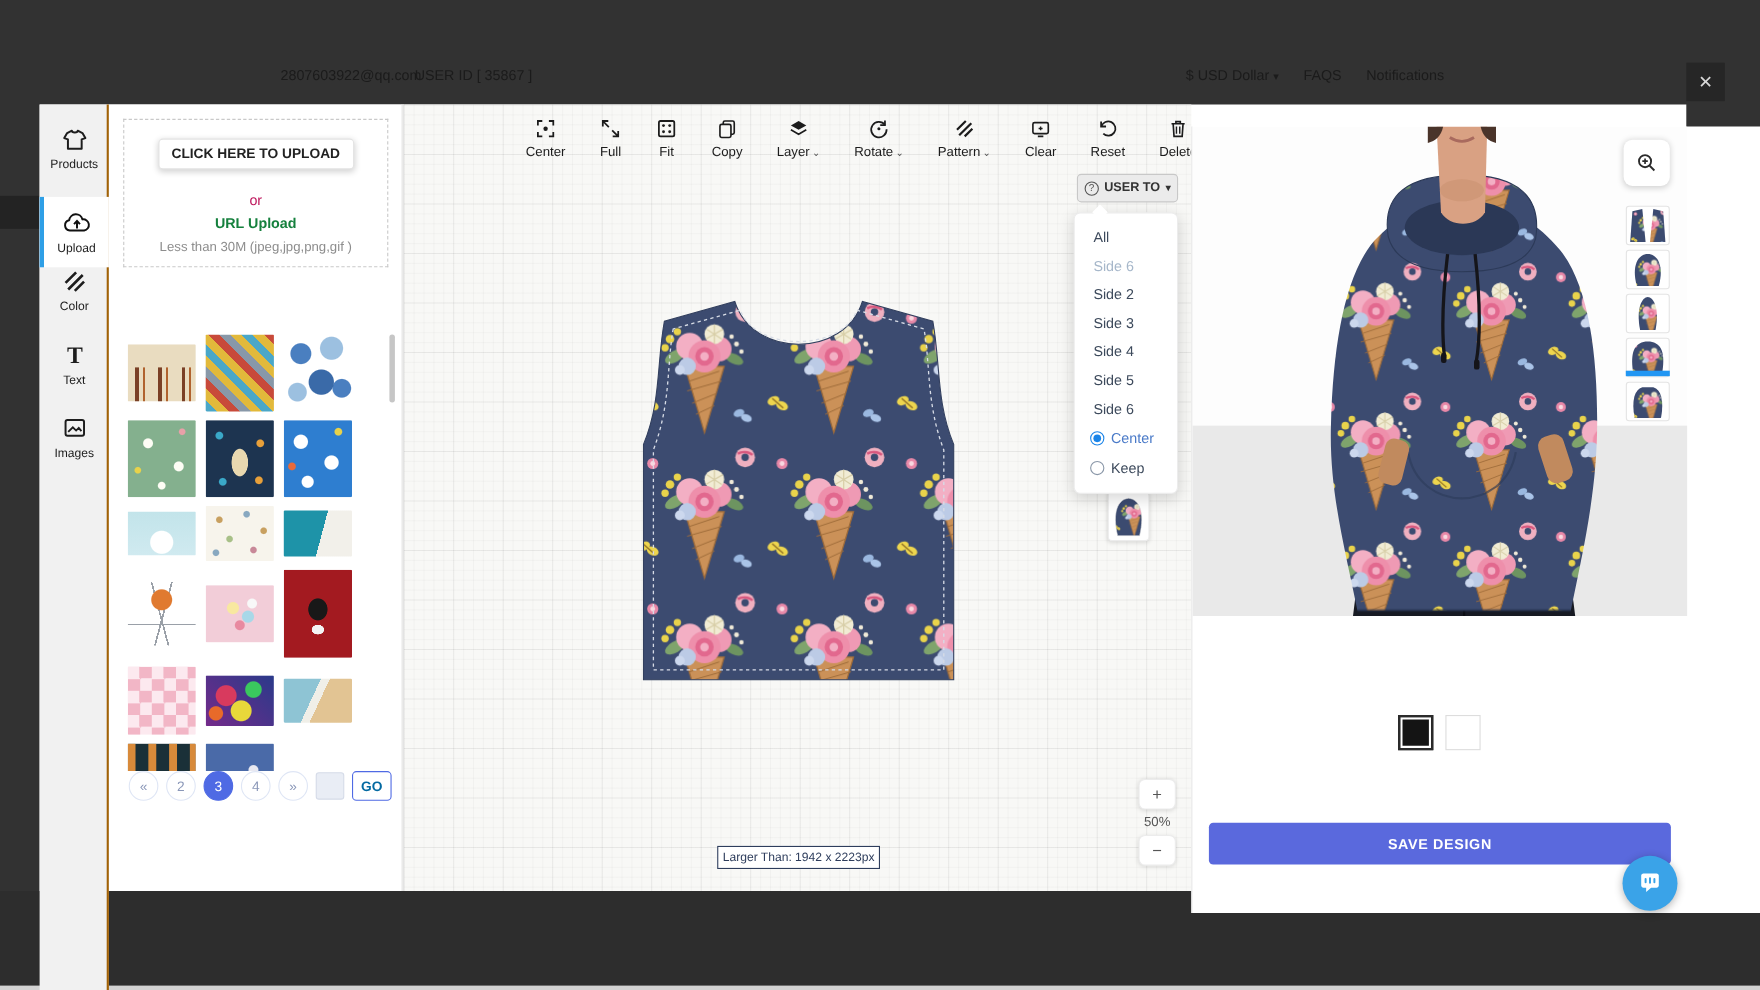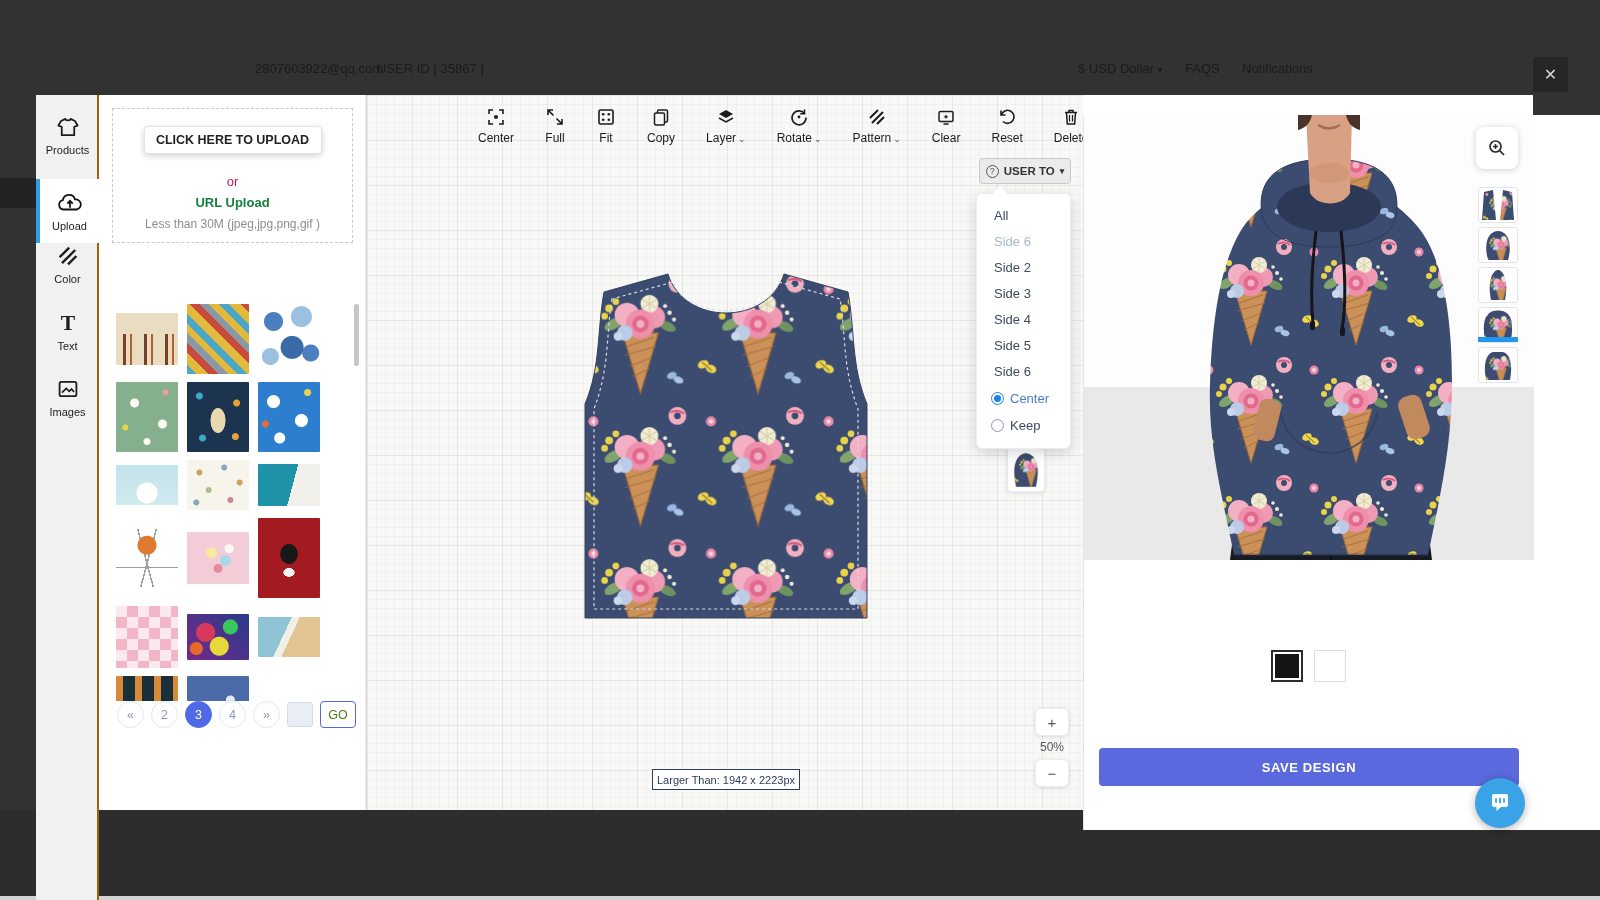--- a/index.html
+++ b/index.html
@@ -33,21 +33,21 @@
   .search-wrap input { flex:1; border:none; outline:none; font-size:13px; color:#333; padding:0 8px; font-family:"Liberation Sans",sans-serif; background:transparent; }
   .search-wrap input::placeholder { color:#a9a9a9; }
   .thumb-grid { position:absolute; left:17px; top:209px; width:204px; height:397px; overflow:hidden; display:flex; flex-direction:column; gap:8px; }
   .trow { display:flex; gap:9px; align-items:center; }
   .thumb { width:62px; border-radius:1px; cursor:pointer; flex:0 0 62px; }
   .scrollbar { position:absolute; left:255px; top:209px; width:5px; height:62px; background:#c6c6c6; border-radius:3px; }
   .pager { position:absolute; left:18px; top:606px; display:flex; align-items:center; gap:7px; }
   .pg { width:27px; height:27px; border-radius:50%; border:1px solid #dfe6f5; background:#fff; color:#8a97b8; font-size:12.5px; display:flex; align-items:center; justify-content:center; cursor:pointer; }
   .pg.active { background:#4f6ae4; border-color:#4f6ae4; color:#fff; }
   .pg-input { width:26px; height:25px; background:#e9edf5; border:1px solid #d5dbe8; border-radius:3px; outline:none; }
-  .go-btn { width:36px; height:27px; background:#fff; border:1px solid #4f6ae4; border-radius:4px; color:#4d7c0f; font-size:12.5px; font-weight:normal; display:flex; align-items:center; justify-content:center; cursor:pointer; }
+  .go-btn { width:36px; height:27px; background:#fff; border:1px solid #4f6ae4; border-radius:4px; color:#0369a1; font-size:12.5px; font-weight:bold; display:flex; align-items:center; justify-content:center; cursor:pointer; }
 
   
   .canvas { position:absolute; left:330px; top:0; width:717px; height:715px; border-left:1px solid #dcdcdc;
     background-color:#f8f8f6;
     background-image:
       linear-gradient(rgba(60,60,60,.06) 1px,transparent 1px),
       linear-gradient(90deg,rgba(60,60,60,.06) 1px,transparent 1px),
       linear-gradient(rgba(60,60,60,.035) 1px,transparent 1px),
       linear-gradient(90deg,rgba(60,60,60,.035) 1px,transparent 1px);
     background-size:45px 45px,45px 45px,9px 9px,9px 9px; }

